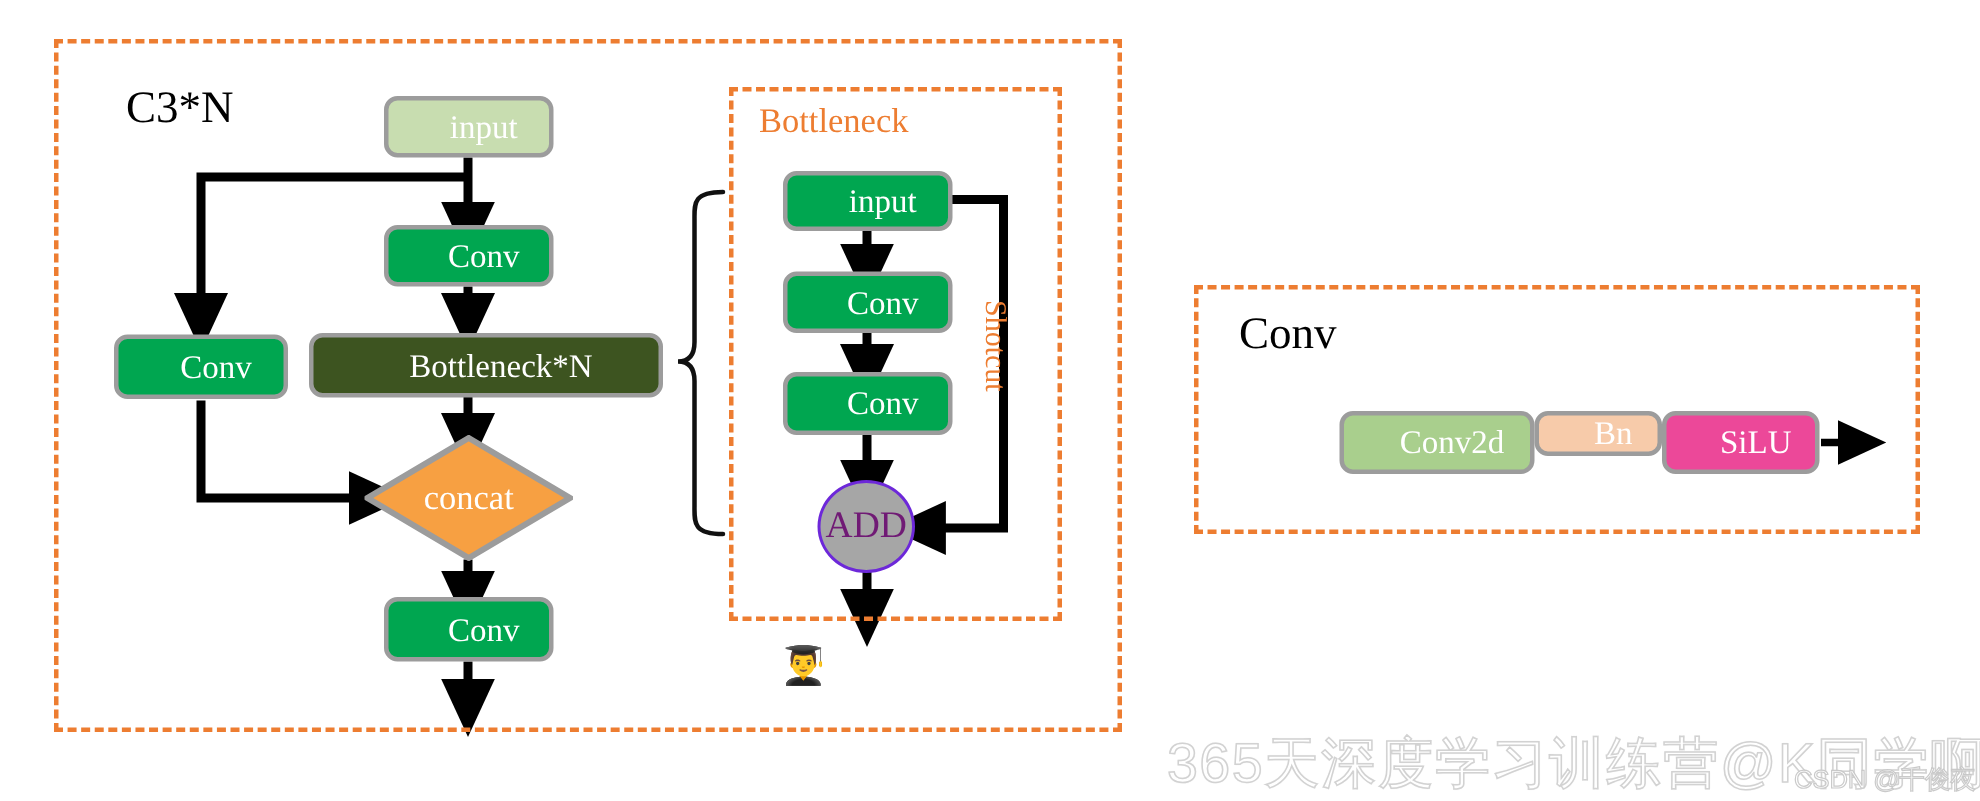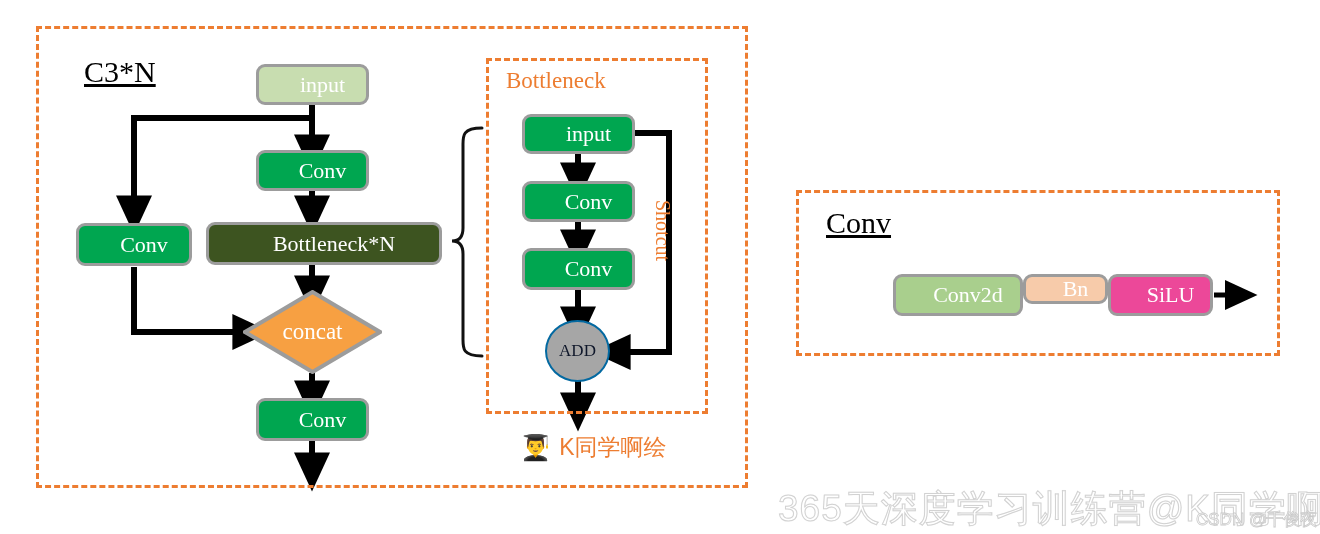--- a/index.html
+++ b/index.html
@@ -26,21 +26,20 @@
   #bottleneck-panel { left: 486px; top: 58px; width: 222px; height: 356px; }
   #conv-panel  { left: 796px; top: 190px; width: 484px; height: 166px; }
 
   
   .title-black {
     position: absolute;
     font-size: 30px;
     color: #000000;
     white-space: nowrap;
     font-family: "Liberation Serif", serif;
-    text-decoration: underline;
   }
   .title-orange {
     position: absolute;
     font-size: 23px;
     color: #ED7D31;
     white-space: nowrap;
     font-family: "Liberation Serif", serif;
   }
   #c3n-title  { left: 84px;  top: 55px; }
   #conv-title { left: 826px; top: 206px; }
@@ -87,26 +86,26 @@
     font-size: 23px;
     font-family: "Liberation Serif", serif;
     z-index: 2;
   }
 
   
   .circle {
     position: absolute;
     border-radius: 50%;
     background: #A6A6A6;
-    border: 2px solid #0369a1;
+    border: 2px solid #6d28d9;
     display: flex;
     align-items: center;
     justify-content: center;
-    color: #0f172a;
-    font-size: 17px;
+    color: #701a75;
+    font-size: 25px;
     font-family: "Liberation Serif", serif;
     box-sizing: border-box;
   }
 
   
   #connectors {
     position: absolute;
     left: 0; top: 0;
     width: 1320px; height: 534px;
     pointer-events: none;
@@ -243,21 +242,20 @@
 <div class="node green" style="left:522px;top:181px;width:113px;height:41px;">Conv</div>
 
 <div class="node green" style="left:522px;top:248px;width:113px;height:42px;">Conv</div>
 
 <div class="circle" style="left:545px;top:320px;width:65px;height:62px;">ADD</div>
 
 <div id="shotcut-label">Shotcut</div>
 
 <div id="signature">
   <span id="signature-icon">👨‍🎓</span>
-  <span id="signature-text">K同学啊绘</span>
 </div>
 
 <div class="panel" id="conv-panel"></div>
 <div class="title-black" id="conv-title">Conv</div>
 
 <div class="node conv2d-c" style="left:893px;top:274px;width:130px;height:42px;">Conv2d</div>
 <div class="node bn-c" style="left:1023px;top:274px;width:85px;height:30px;">Bn</div>
 <div class="node silu-c" style="left:1108px;top:274px;width:105px;height:42px;">SiLU</div>
 
 <div id="watermark-main">365天深度学习训练营@K同学啊</div>

